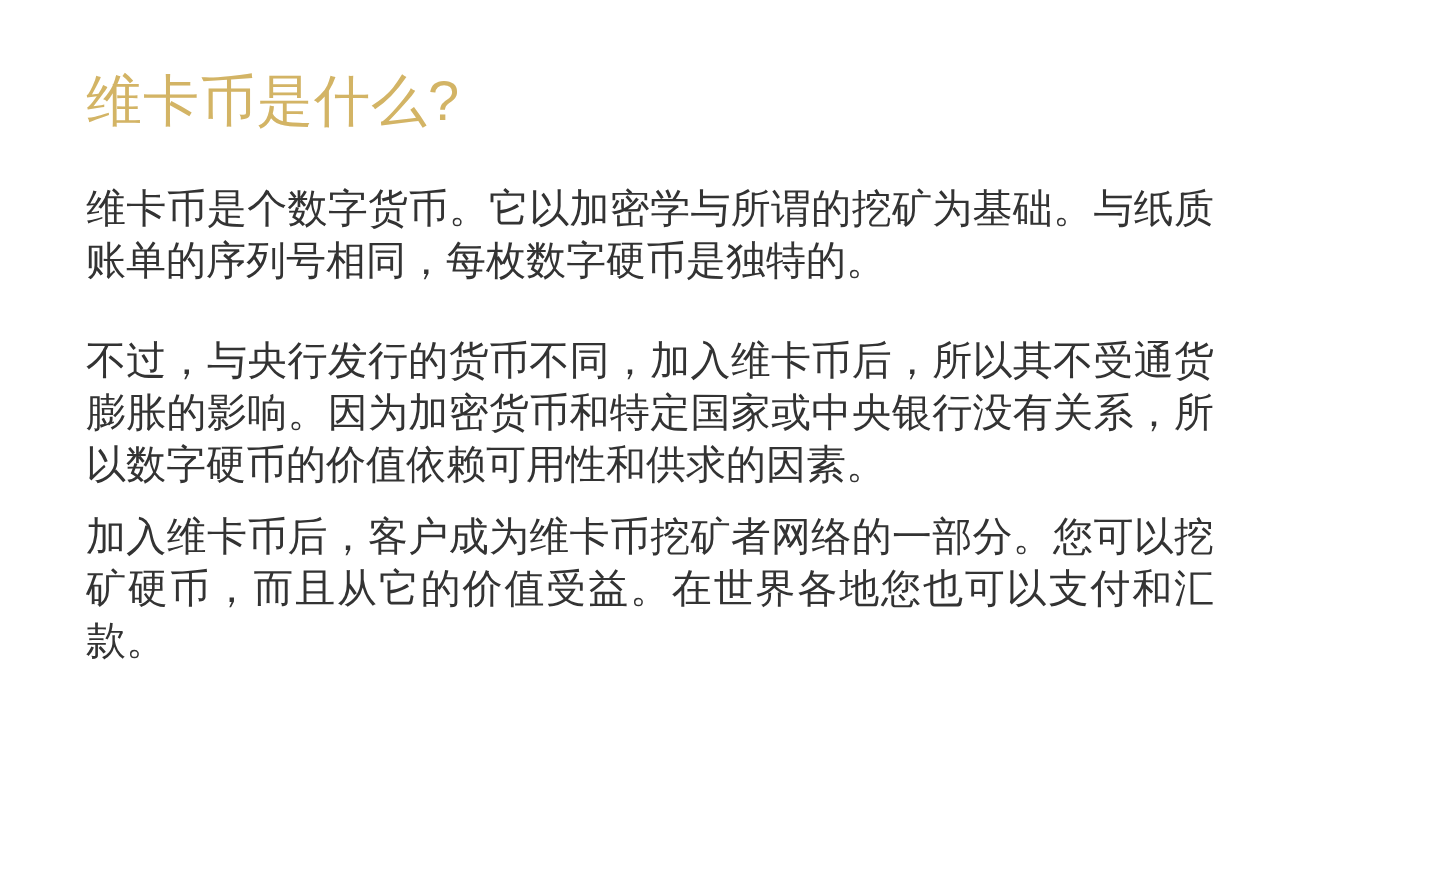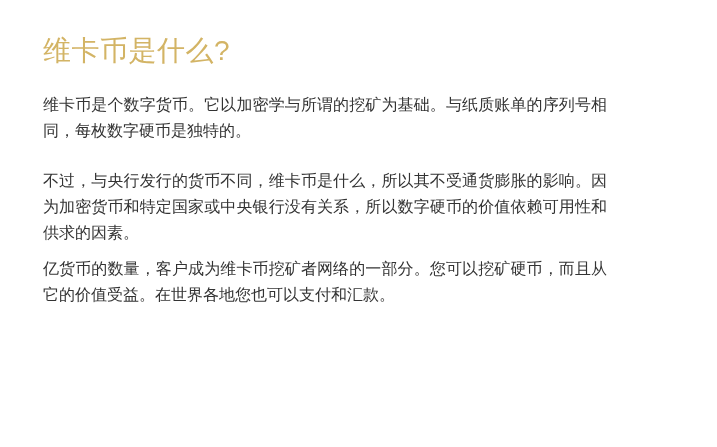--- a/index.html
+++ b/index.html
@@ -22,36 +22,36 @@
     margin: 0 0 24px 0;
     font-size: 28px;
     line-height: 34px;
     font-weight: 400;
     color: #d3b465;
     letter-spacing: 0.5px;
   }
   .para {
     margin: 0 0 10px 0;
     max-width: 638px;
-    font-size: 16px;
+    font-size: 20px;
     line-height: 26px;
     color: #333333;
     text-align: justify;
     text-justify: inter-ideograph;
   }
   .para.lead {
     margin-bottom: 24px;
   }
 </style>
 </head>
 <body>
 
 <main class="content">
   <h1 class="page-title">维卡币是什么?</h1>
 
   <p class="para lead">维卡币是个数字货币。它以加密学与所谓的挖矿为基础。与纸质账单的序列号相同，每枚数字硬币是独特的。</p>
 
-  <p class="para">不过，与央行发行的货币不同，维卡币是什么，所以其不受通货膨胀的影响。因为加密货币和特定国家或中央银行没有关系，所以数字硬币的价值依赖可用性和供求的因素。</p>
+  <p class="para">不过，与央行发行的货币不同，加入维卡币后，所以其不受通货膨胀的影响。因为加密货币和特定国家或中央银行没有关系，所以数字硬币的价值依赖可用性和供求的因素。</p>
 
-  <p class="para">亿货币的数量，客户成为维卡币挖矿者网络的一部分。您可以挖矿硬币，而且从它的价值受益。在世界各地您也可以支付和汇款。</p>
+  <p class="para">加入维卡币后，客户成为维卡币挖矿者网络的一部分。您可以挖矿硬币，而且从它的价值受益。在世界各地您也可以支付和汇款。</p>
 
 
 </main>
 
 </body></html>

